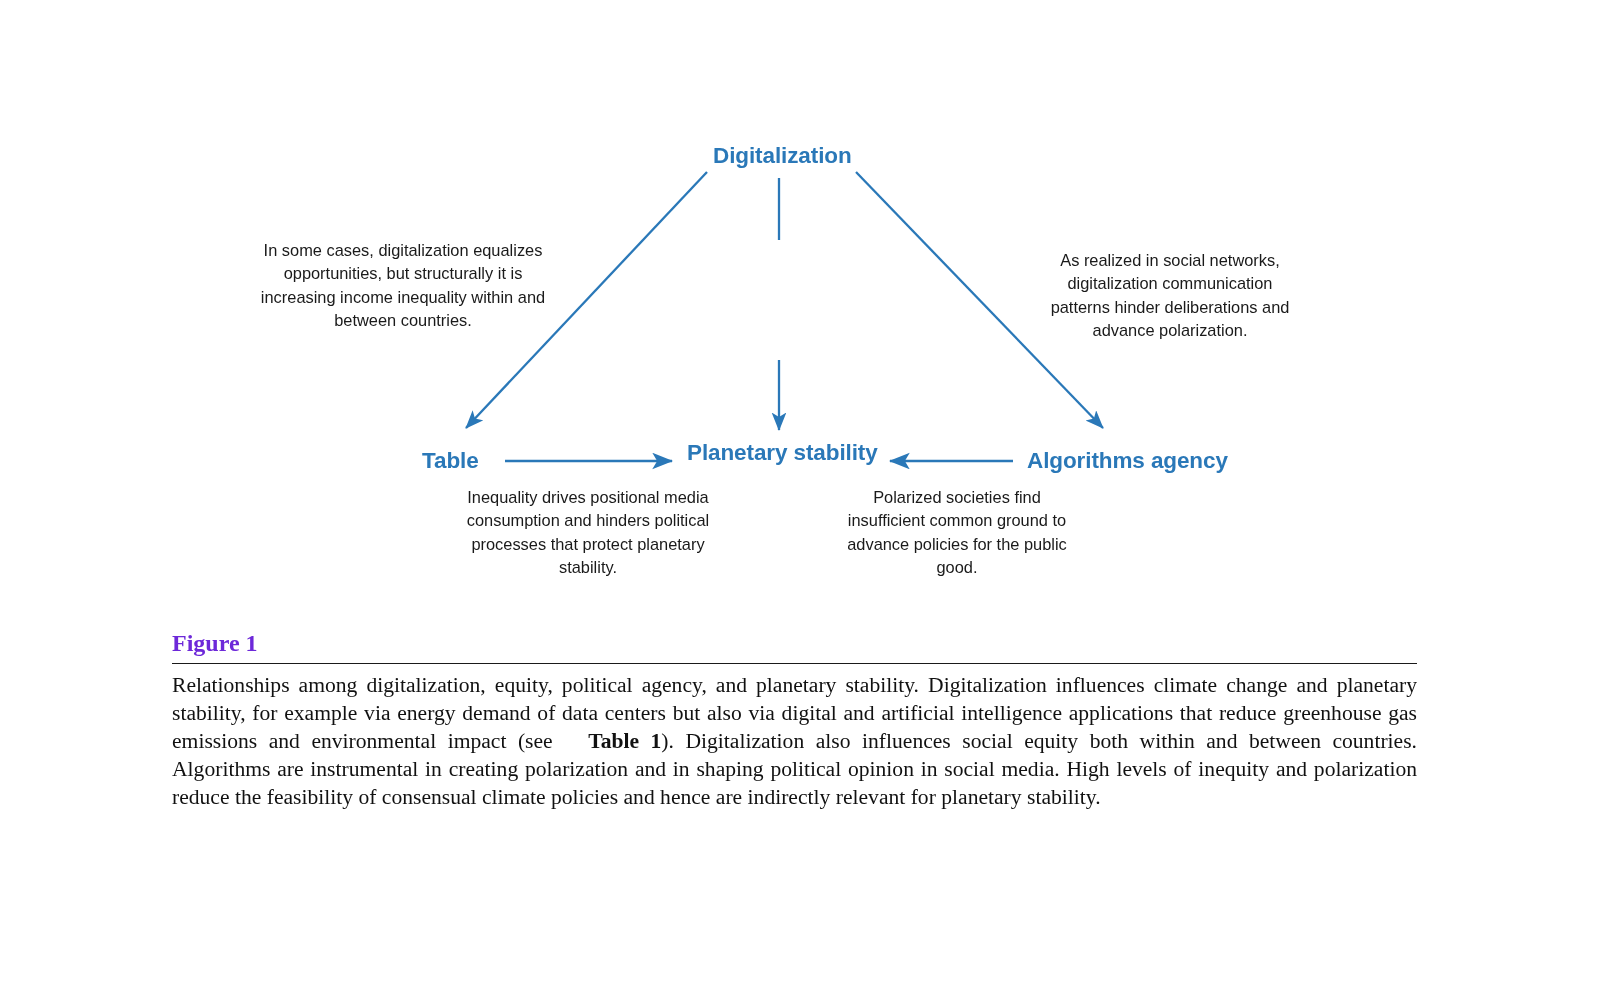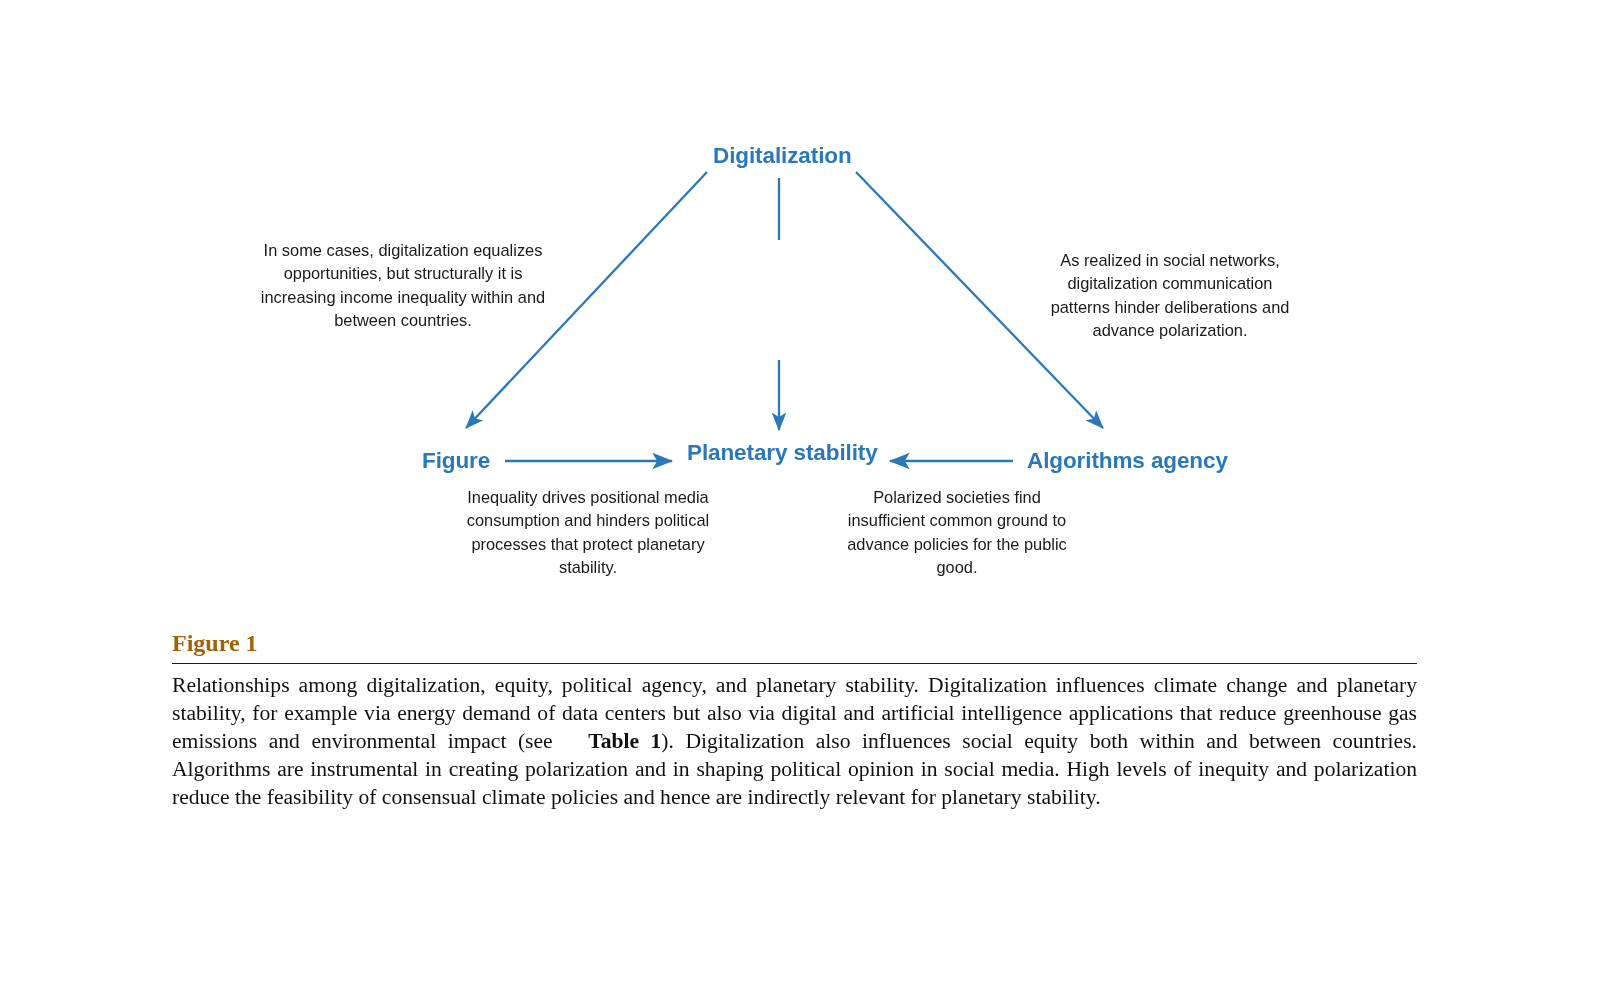--- a/index.html
+++ b/index.html
@@ -57,21 +57,21 @@
   }
 
   
   #caption {
     position: absolute;
     left: 172px;
     top: 630px;
     width: 1245px;
   }
   #figure-number {
-    color: #a16207;
+    color: #6d28d9;
     font-family: "Liberation Serif", serif;
     font-weight: bold;
     font-size: 24px;
     line-height: 1.15;
     padding-bottom: 3px;
   }
   #caption-rule {
     border-top: 1.6px solid #1a1a1a;
     width: 100%;
     margin-top: 2px;
@@ -109,21 +109,21 @@
       <line x1="779" y1="178" x2="779" y2="240" stroke="#2a78b8" stroke-width="2.3"></line>
       <line x1="779" y1="360" x2="779" y2="430" stroke="#2a78b8" stroke-width="2.3" marker-end="url(#ah)"></line>
 
       <line x1="505" y1="461" x2="672" y2="461" stroke="#2a78b8" stroke-width="2.6" marker-end="url(#ah)"></line>
 
       <line x1="1013" y1="461" x2="890" y2="461" stroke="#2a78b8" stroke-width="2.6" marker-end="url(#ah)"></line>
     </svg>
 
     <div class="node-label" style="left:713px; top:143px;">Digitalization</div>
 
-    <div class="node-label" style="left:422px; top:448px;">Figure</div>
+    <div class="node-label" style="left:422px; top:448px;">Table</div>
 
     <div class="node-label" style="left:687px; top:440px;">Planetary stability</div>
 
     <div class="node-label" style="left:1027px; top:448px;">Algorithms agency</div>
 
     <div class="edge-text" style="left:246px; top:239px; width:314px;">In some cases, digitalization equalizes opportunities, but structurally it is increasing income inequality within and between countries.</div>
 
 
     <div class="edge-text" style="left:1039px; top:239px; width:262px;margin-top:10px;">As realized in social networks, digitalization communication patterns hinder deliberations and advance polarization.</div>
 

